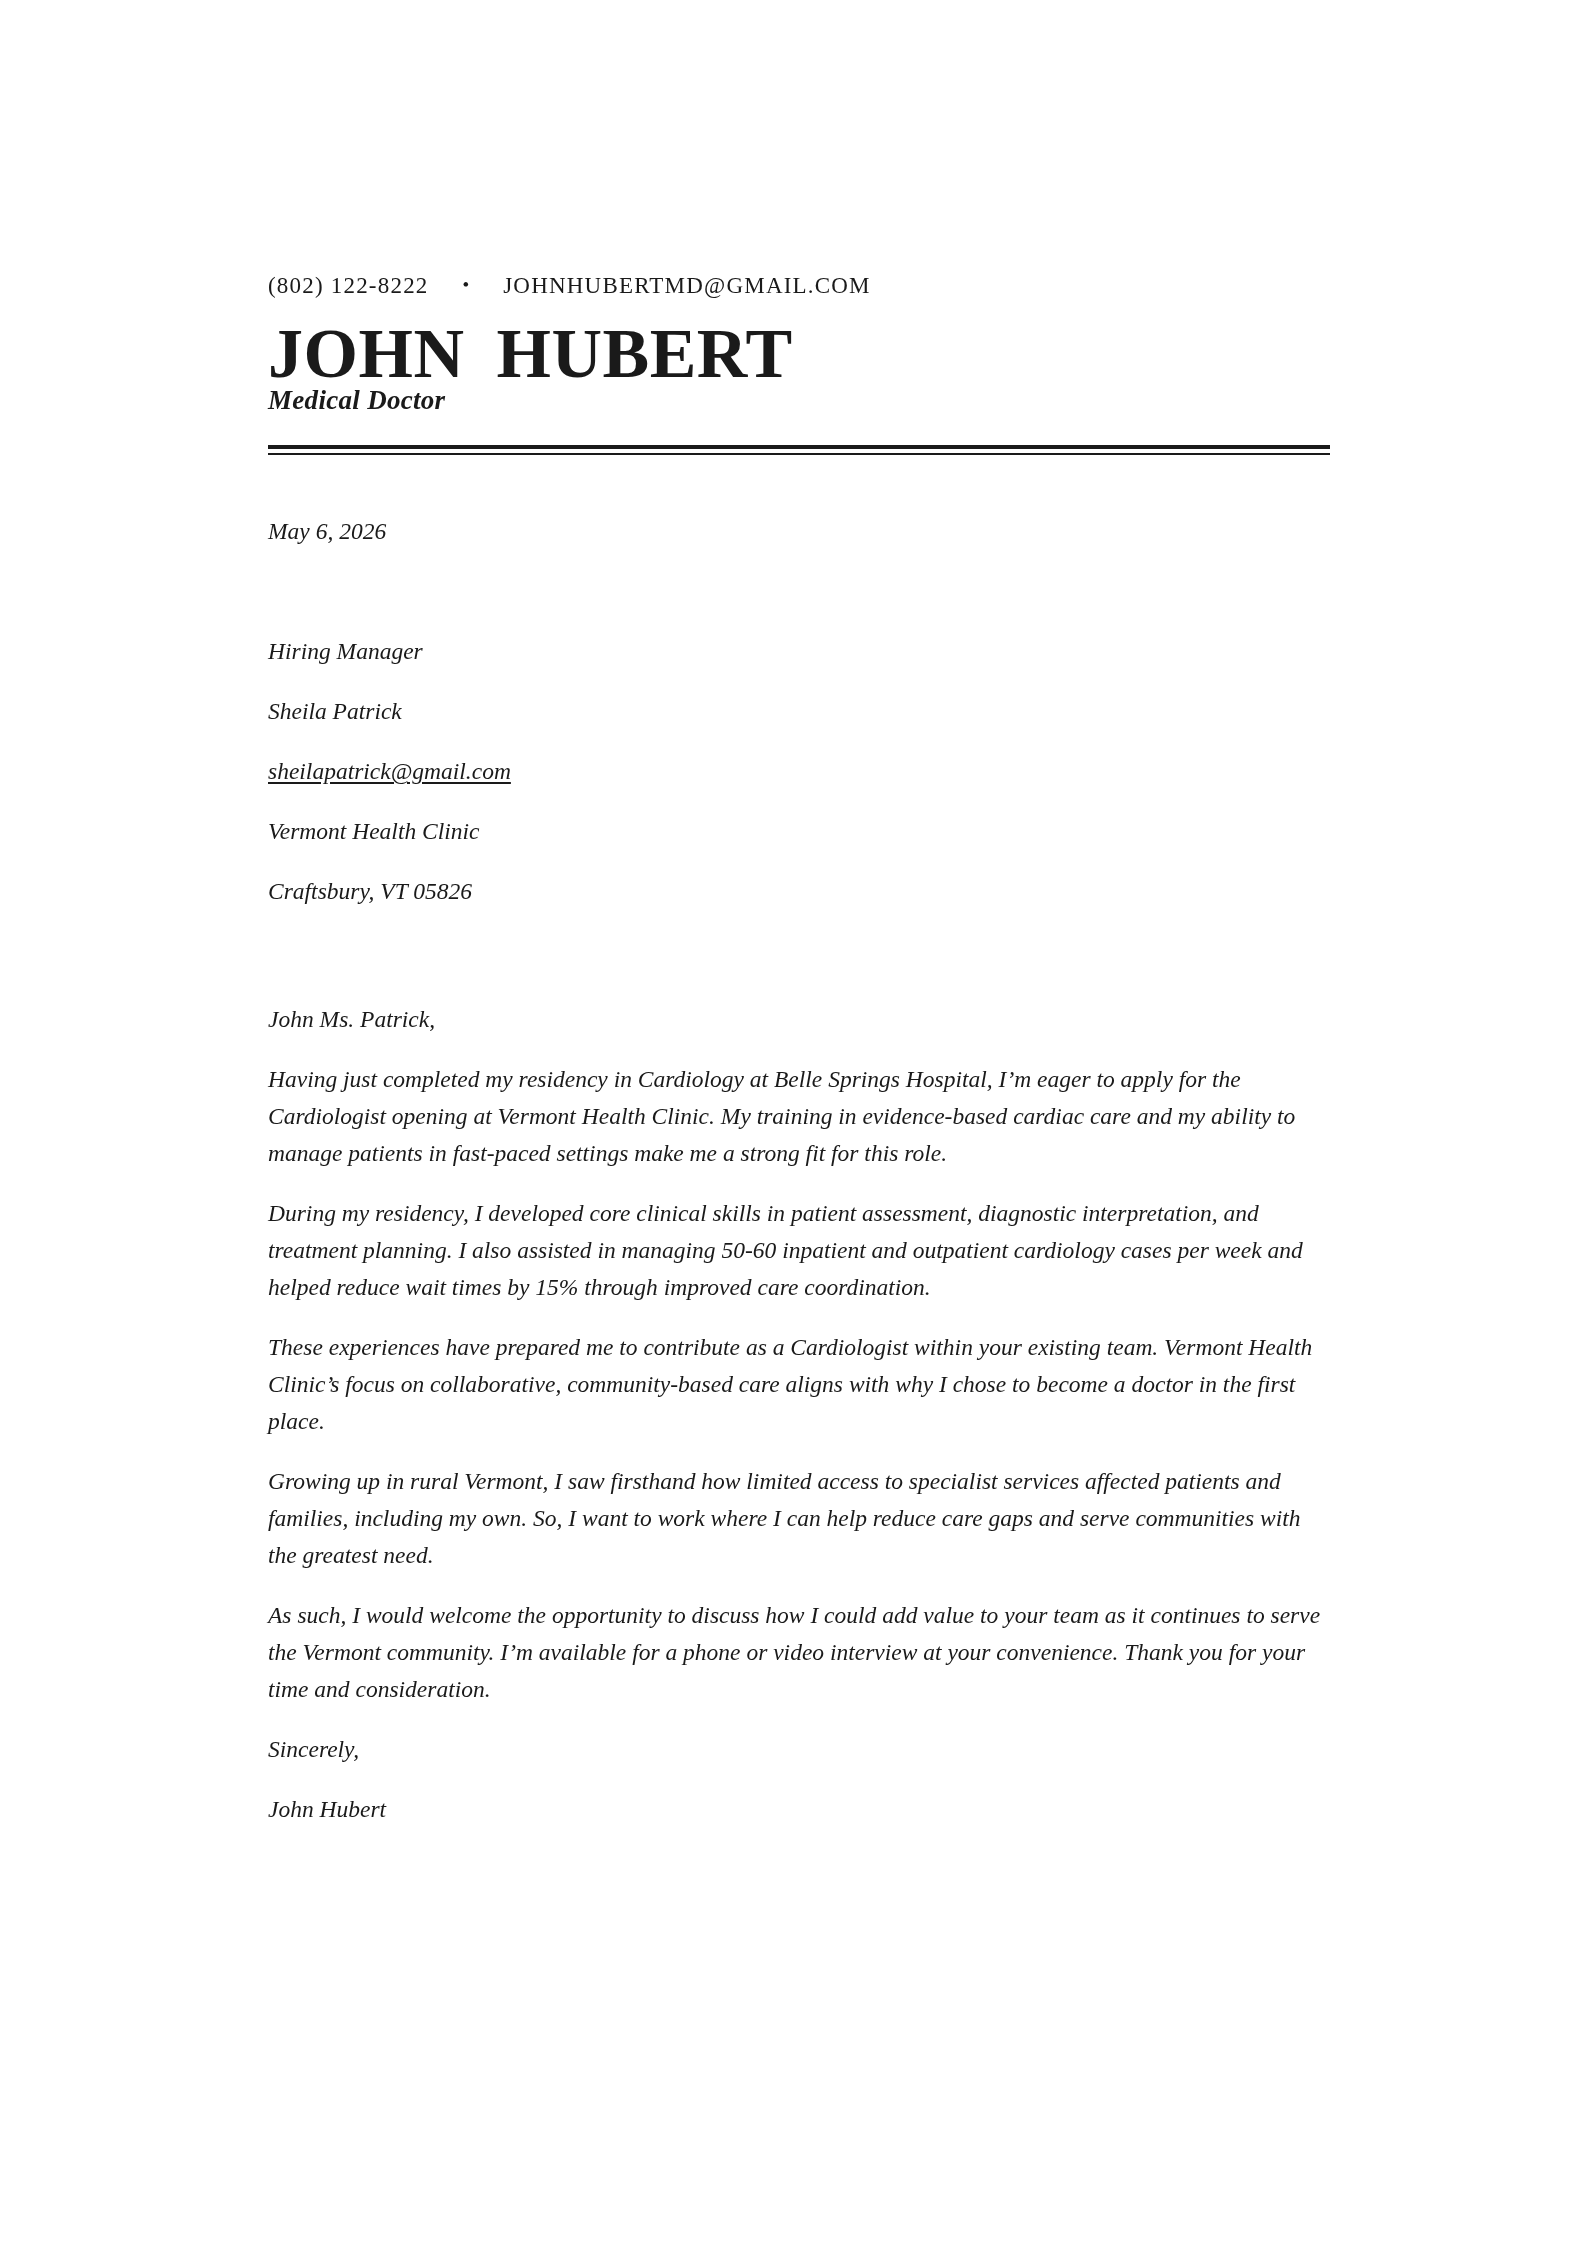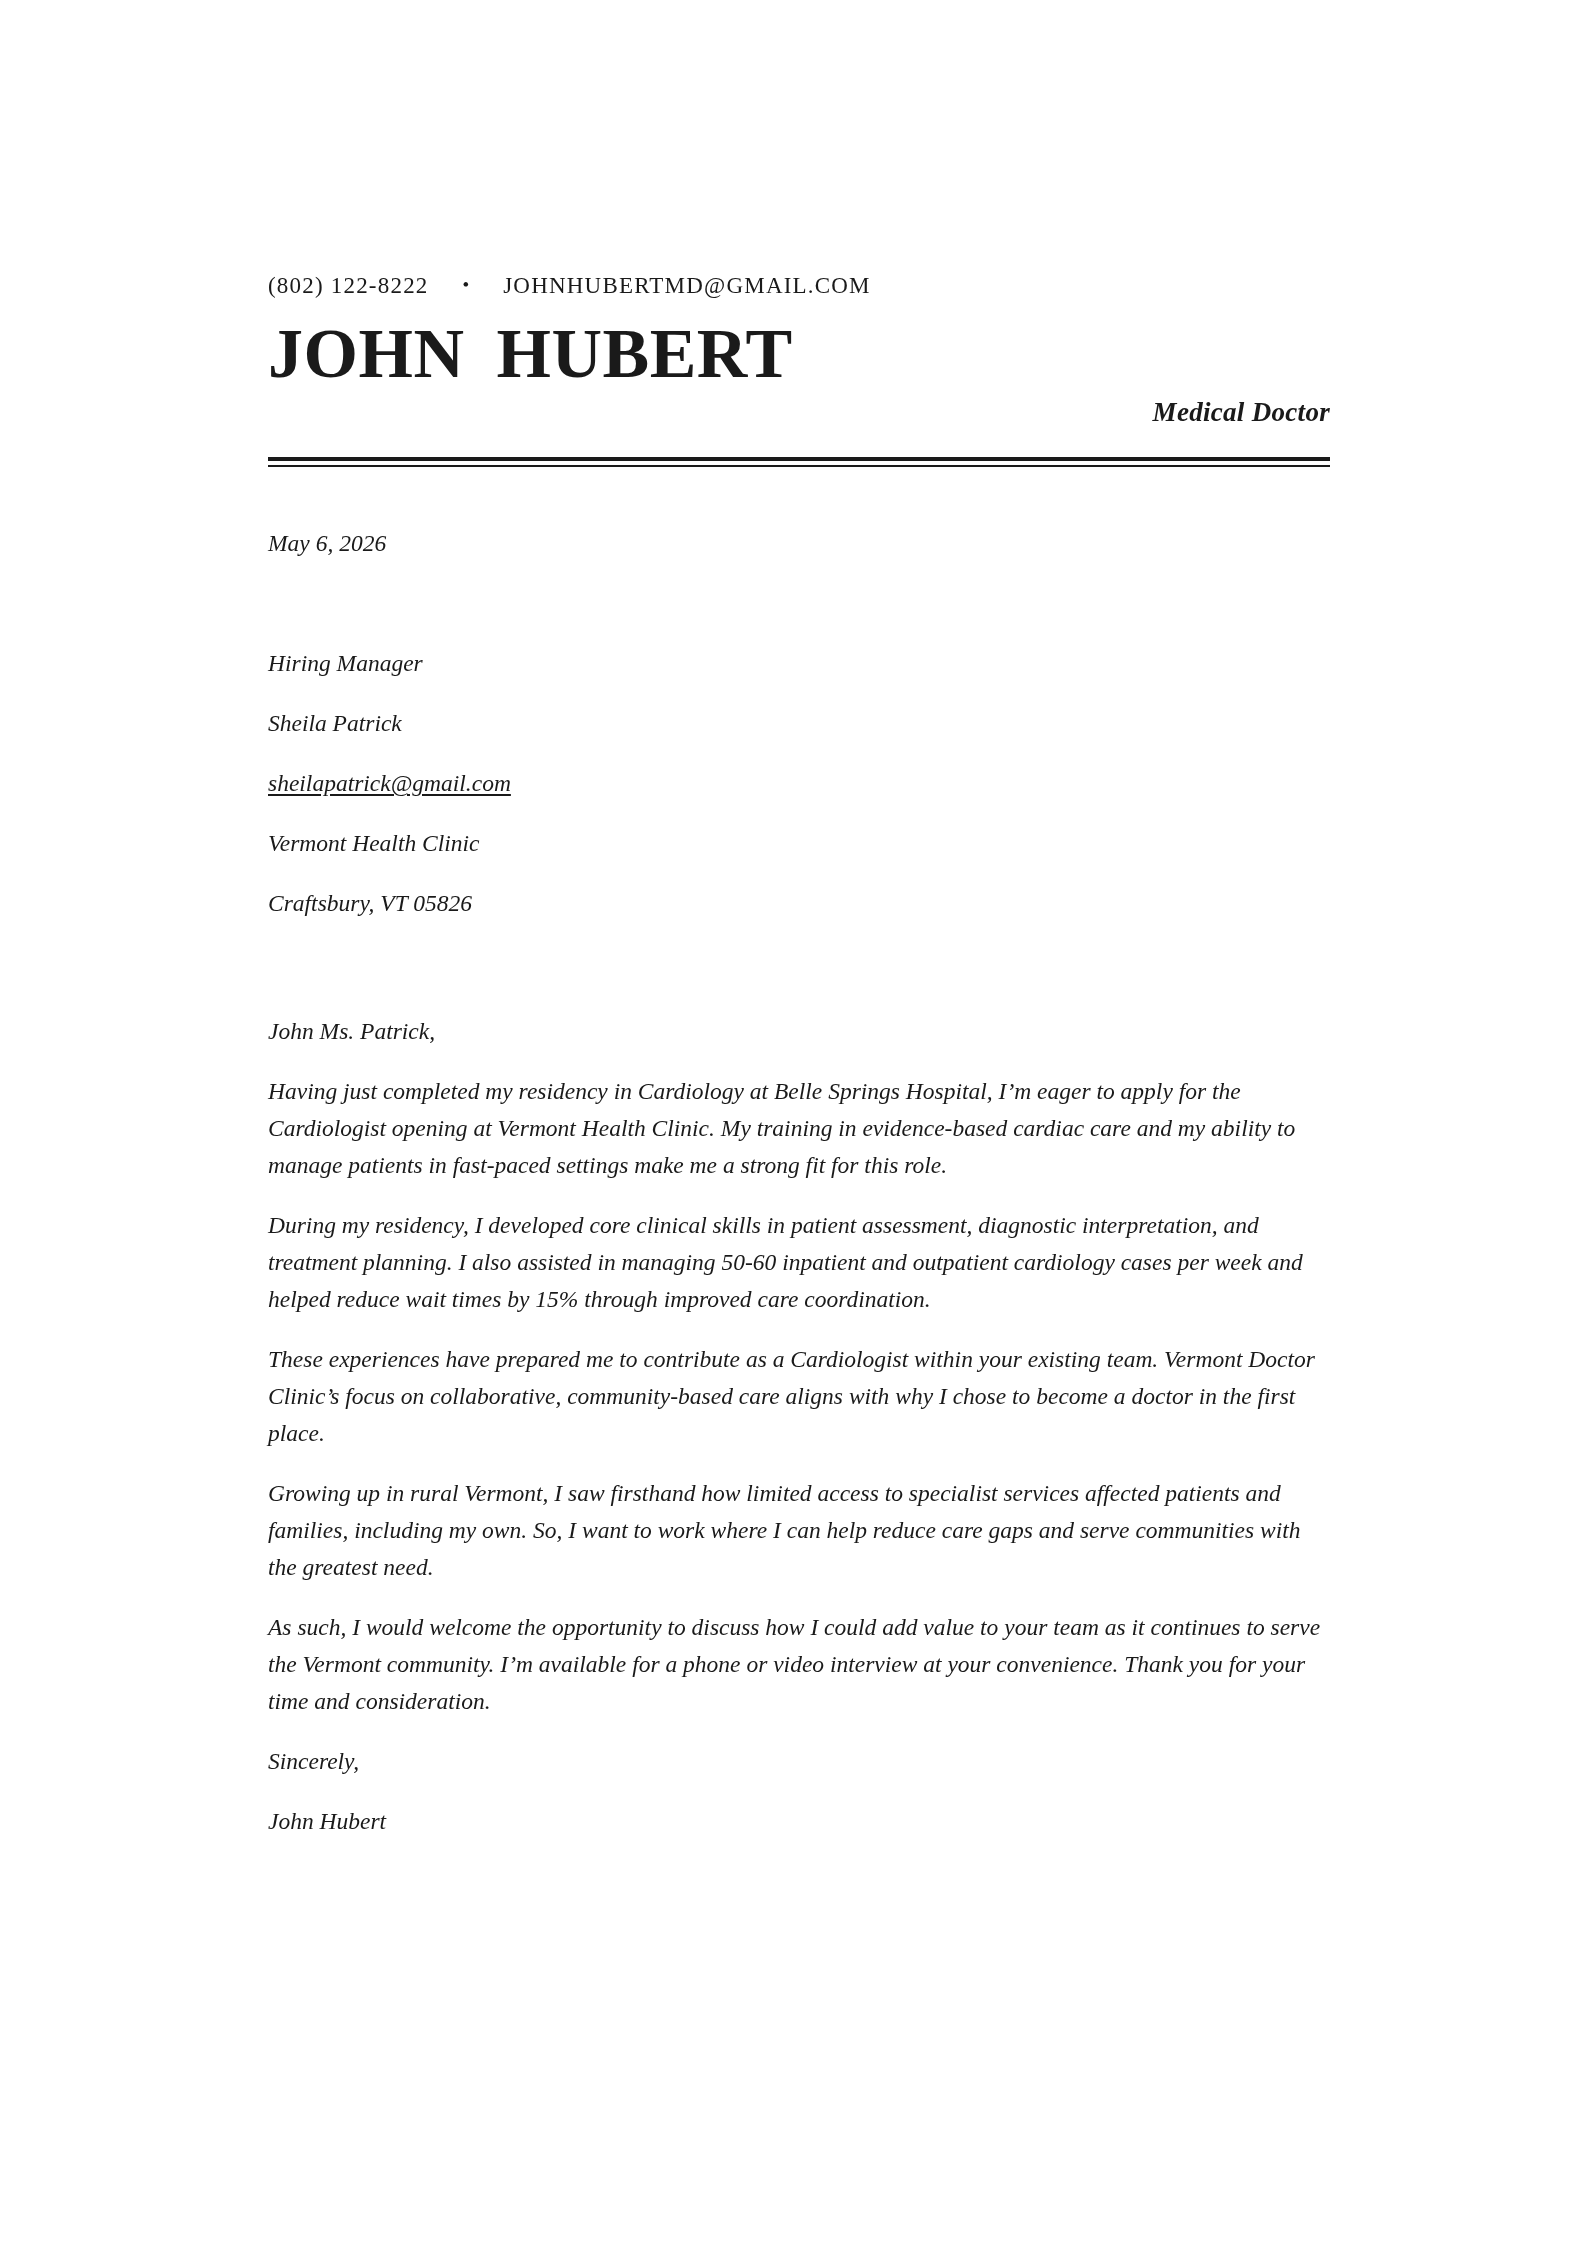--- a/index.html
+++ b/index.html
@@ -40,27 +40,25 @@
   }
   .sender-name {
     margin: 22px 0 0 0;
     font-size: 70px;
     line-height: 62px;
     font-weight: 700;
     letter-spacing: 0.5px;
     word-spacing: 14px;
   }
   .sender-title {
-    margin-top: 12px;
     font-size: 27px;
     line-height: 30px;
     font-weight: 700;
     font-style: italic;
     letter-spacing: 0.3px;
-    text-align: right;
   }
   .divider {
     margin-top: 30px;
     height: 4px;
     border-top: 4px solid var(--text-color, #1a1a1a);
     border-bottom: 2px solid var(--text-color, #1a1a1a);
   }
 
   
   .letter {
@@ -132,21 +130,21 @@
         </div>
         <div class="line">Vermont Health Clinic</div>
         <div class="line">Craftsbury, VT 05826</div>
       </div>
 
       <div class="line salutation">John Ms. Patrick,</div>
 
       <div class="body-paragraphs">
         <p>Having just completed my residency in Cardiology at Belle Springs Hospital, I’m eager to apply for the Cardiologist opening at Vermont Health Clinic. My training in evidence-based cardiac care and my ability to manage patients in fast-paced settings make me a strong fit for this role.</p>
         <p>During my residency, I developed core clinical skills in patient assessment, diagnostic interpretation, and treatment planning. I also assisted in managing 50-60 inpatient and outpatient cardiology cases per week and helped reduce wait times by 15% through improved care coordination.</p>
-        <p>These experiences have prepared me to contribute as a Cardiologist within your existing team. Vermont Doctor Clinic’s focus on collaborative, community-based care aligns with why I chose to become a doctor in the first place.</p>
+        <p>These experiences have prepared me to contribute as a Cardiologist within your existing team. Vermont Health Clinic’s focus on collaborative, community-based care aligns with why I chose to become a doctor in the first place.</p>
         <p>Growing up in rural Vermont, I saw firsthand how limited access to specialist services affected patients and families, including my own. So, I want to work where I can help reduce care gaps and serve communities with the greatest need.</p>
         <p>As such, I would welcome the opportunity to discuss how I could add value to your team as it continues to serve the Vermont community. I’m available for a phone or video interview at your convenience. Thank you for your time and consideration.</p>
       </div>
 
       <div class="line closing">Sincerely,</div>
       <div class="line signature">John Hubert</div>
 
     </section>
   </div>
 </div>

